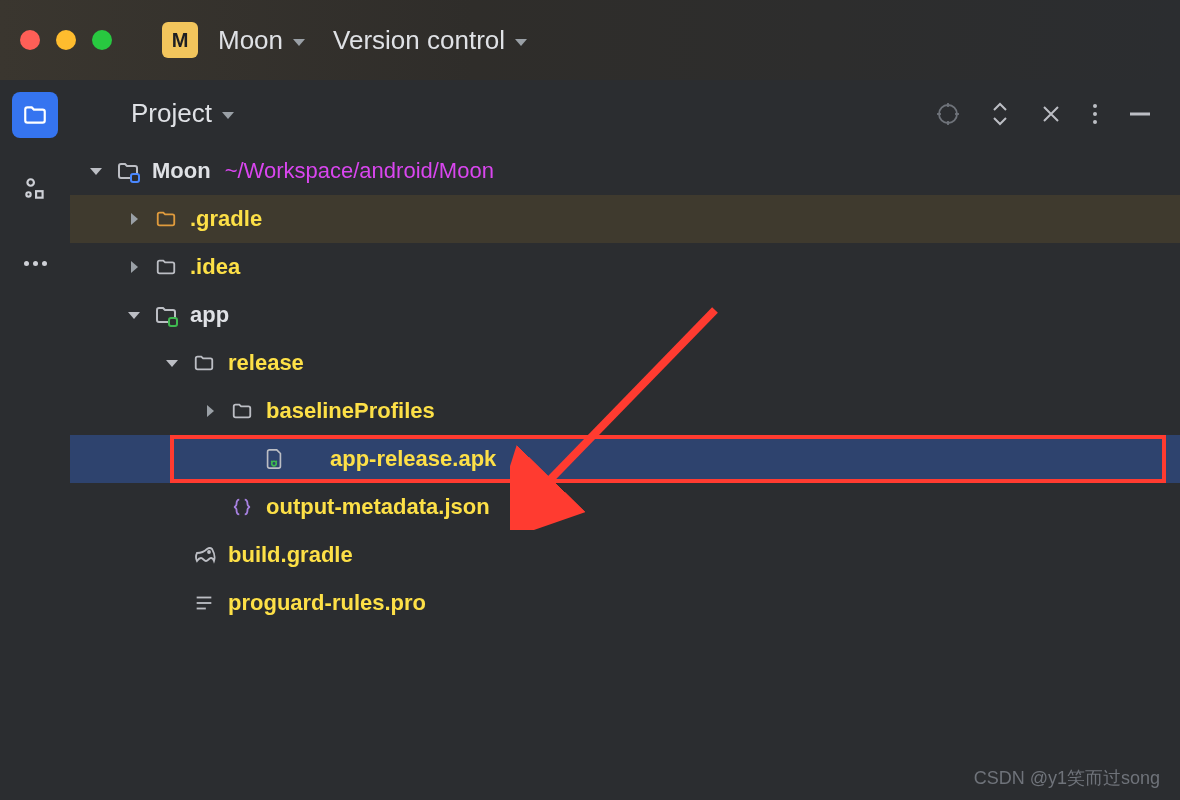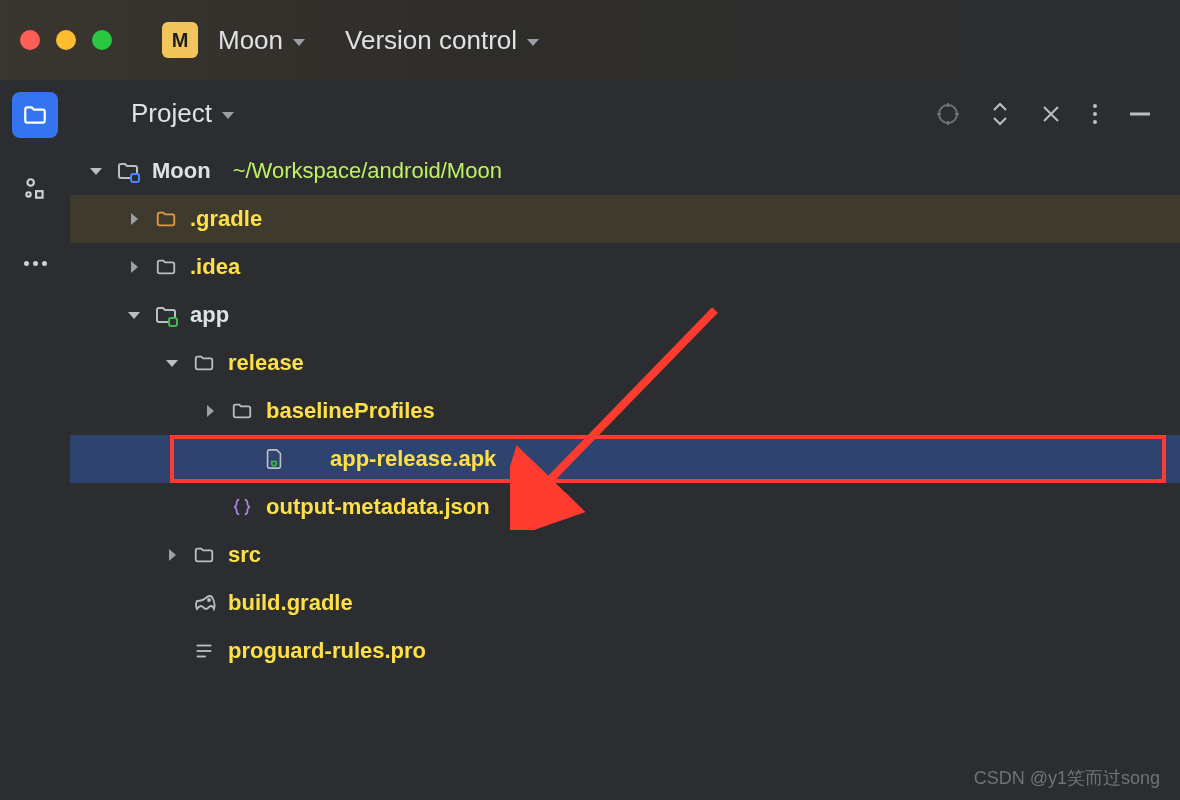--- a/index.html
+++ b/index.html
@@ -6,21 +6,21 @@
 body { background: #2b2d30; color: #bcbec4; width: 1180px; height: 800px; overflow: hidden; position: relative; }
 
 .titlebar { height: 80px; background: linear-gradient(to right, #3a362f 0%, #2f2d2a 40%, #2b2d30 100%); display: flex; align-items: center; padding: 0 20px; gap: 20px; }
 .traffic-lights { display: flex; gap: 16px; }
 .tl { width: 20px; height: 20px; border-radius: 50%; }
 .tl-red { background: #ff5f57; }
 .tl-yellow { background: #febc2e; }
 .tl-green { background: #28c840; }
 .project-badge { width: 36px; height: 36px; background: #f2c55c; border-radius: 6px; display: flex; align-items: center; justify-content: center; font-weight: bold; color: #1e1f22; font-size: 20px; margin-left: 30px; }
 .title-item { display: flex; align-items: center; gap: 10px; color: #dfe1e5; font-size: 26px; }
-.title-item.secondary { margin-left: 20px; justify-content: flex-end; }
+.title-item.secondary { margin-left: 8px; justify-content: flex-end; }
 .chev { width: 0; height: 0; border-left: 6px solid transparent; border-right: 6px solid transparent; border-top: 7px solid #9aa0a6; margin-top: 4px; }
 
 .content-area { display: flex; height: calc(100% - 80px); }
 
 .left-rail { width: 70px; background: #2b2d30; display: flex; flex-direction: column; align-items: center; padding-top: 12px; gap: 28px; }
 .rail-btn { width: 46px; height: 46px; border-radius: 8px; display: flex; align-items: center; justify-content: center; cursor: pointer; }
 .rail-btn.active { background: #3574f0; }
 .rail-icon { color: #ced0d6; }
 .dots3 { display: flex; gap: 4px; }
 .dots3 span { width: 5px; height: 5px; border-radius: 50%; background: #ced0d6; }
@@ -40,21 +40,21 @@
 .indent-1 { padding-left: 54px; }
 .indent-2 { padding-left: 92px; }
 .indent-3 { padding-left: 130px; }
 .arrow { width: 20px; display: flex; justify-content: center; margin-right: 8px; }
 .arrow-right { width: 0; height: 0; border-top: 6px solid transparent; border-bottom: 6px solid transparent; border-left: 7px solid #9aa0a6; }
 .arrow-down { width: 0; height: 0; border-left: 6px solid transparent; border-right: 6px solid transparent; border-top: 7px solid #bcbec4; }
 .arrow-spacer { width: 28px; }
 .icon-slot { width: 28px; display: flex; justify-content: center; align-items: center; margin-right: 10px; }
 .label { color: #fde047; font-weight: bold; }
 .label.bold { font-weight: 600; color: #dfe1e5; }
-.path-hint { color: #bef264; margin-left: 22px; font-size: 22px; }
+.path-hint { color: #d946ef; margin-left: 14px; font-size: 22px; }
 
 .red-box { position: absolute; left: 100px; right: 14px; top: 0; bottom: 0; border: 4px solid #ff3b30; pointer-events: none; }
 
 .arrow-overlay { position: absolute; pointer-events: none; }
 
 .watermark { position: absolute; bottom: 10px; right: 20px; color: #6f737a; font-size: 18px; }
 
 svg { display: block; }
 </style>
 </head>
@@ -225,31 +225,20 @@
       <div class="tree-row indent-3">
         <span class="arrow-spacer"></span>
         <span class="icon-slot">
             <svg width="22" height="22" viewBox="0 0 24 24" fill="none" stroke="#a781e0" stroke-width="2">
               <path d="M9 4c-3 0-3 3-3 5s-2 2-2 3 2 1 2 3 0 5 3 5M15 4c3 0 3 3 3 5s2 2 2 3-2 1-2 3 0 5-3 5"></path>
             </svg>
           </span>
         <span class="label">output-metadata.json</span>
       </div>
 
-      <div class="tree-row indent-2">
-        <span class="arrow">
-            <span class="arrow-right"></span>
-          </span>
-        <span class="icon-slot">
-            <svg width="22" height="22" viewBox="0 0 24 24" fill="none" stroke="#bcbec4" stroke-width="2">
-              <path d="M3 7a2 2 0 0 1 2-2h4l2 2h8a2 2 0 0 1 2 2v8a2 2 0 0 1-2 2H5a2 2 0 0 1-2-2V7z"></path>
-            </svg>
-          </span>
-        <span class="label">src</span>
-      </div>
 
 
       <div class="tree-row indent-2">
         <span class="arrow-spacer"></span>
         <span class="icon-slot">
             <svg width="24" height="20" viewBox="0 0 24 20" fill="none" stroke="#bcbec4" stroke-width="1.8">
               <path d="M20 4c-2-2-5 0-5 0s-4 4-10 4c0 0-2 4 0 8 0 0 2-3 4-3s3 3 5 3 3-3 5-3 3 3 3 3c2-6-1-10-2-12z"></path>
               <circle cx="17" cy="7" r="1" fill="#bcbec4"></circle>
             </svg>
           </span>

